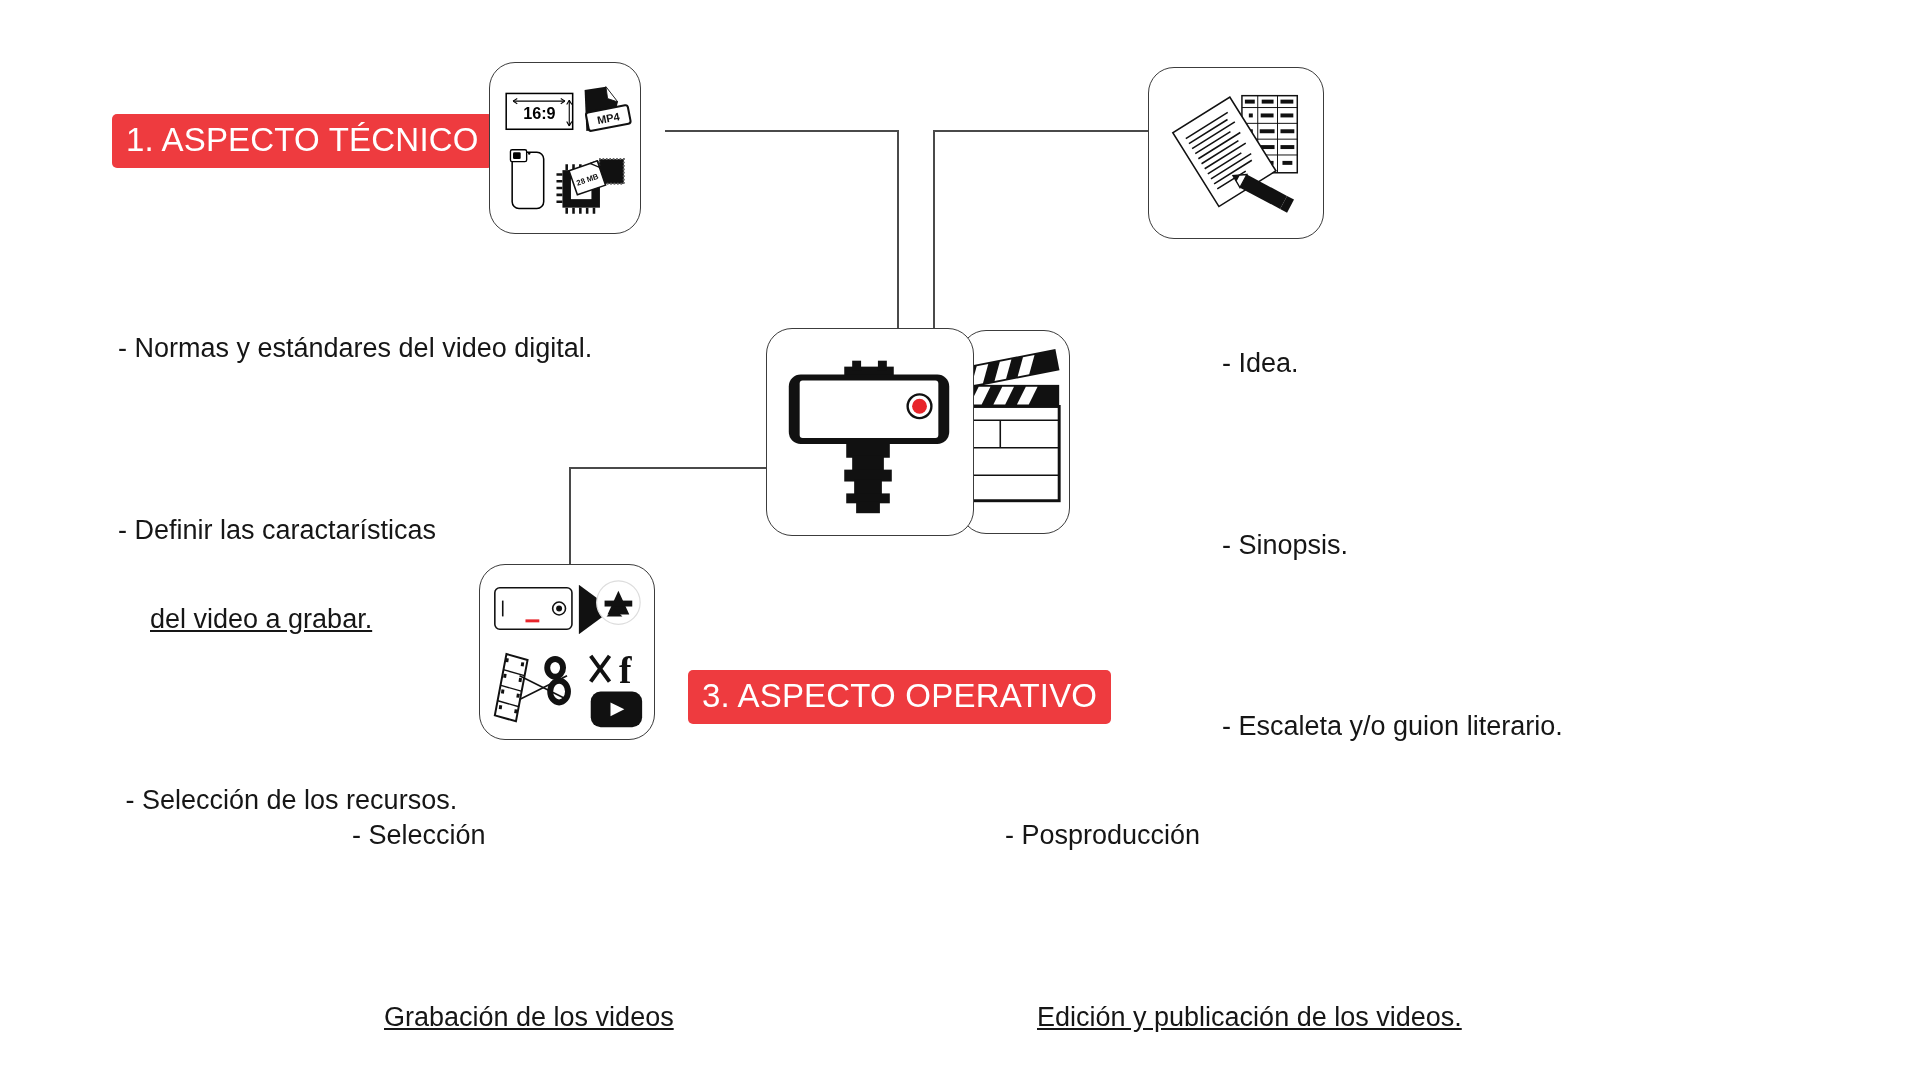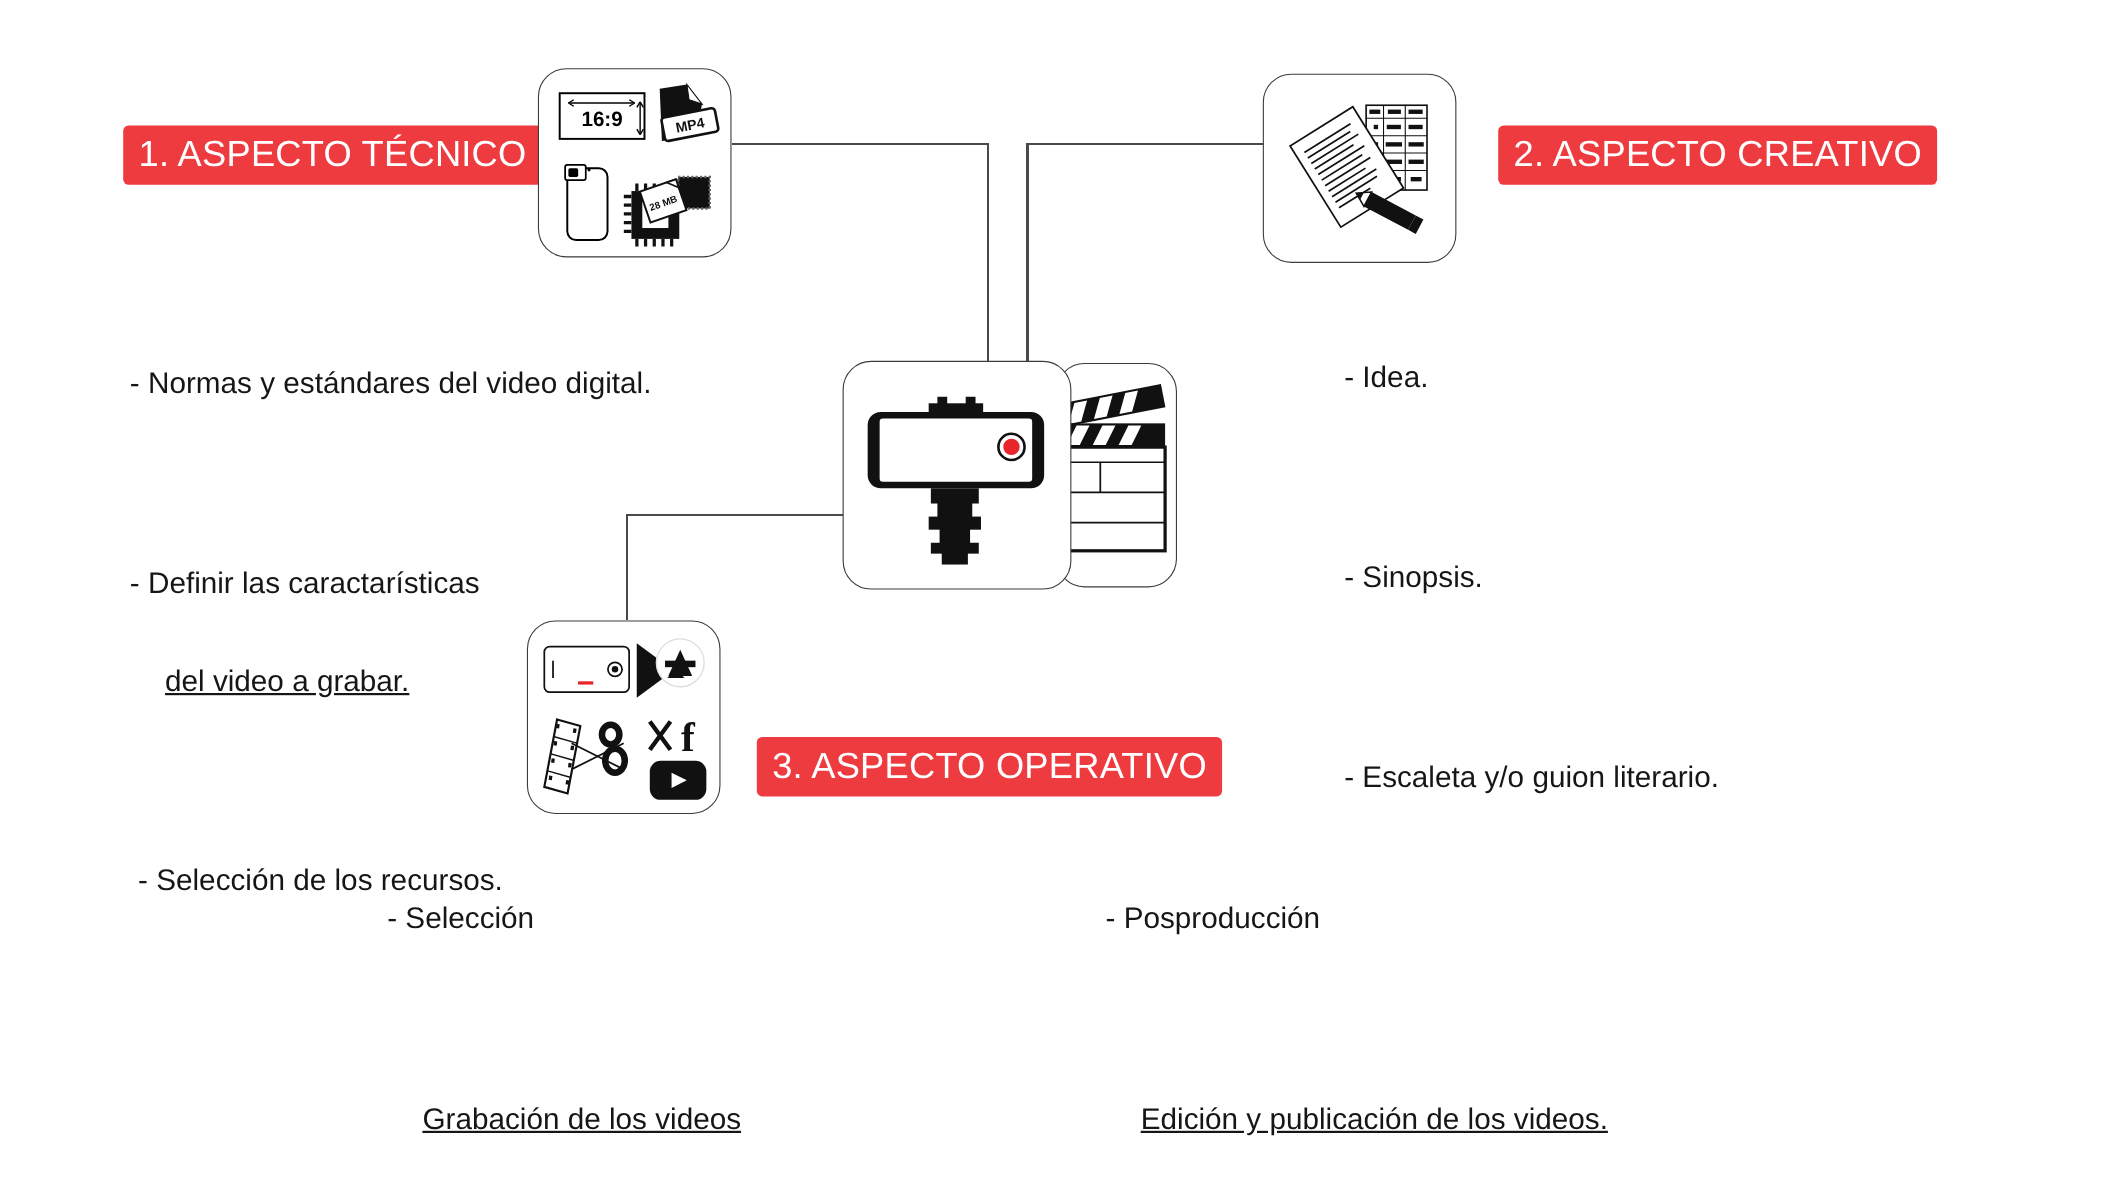--- a/index.html
+++ b/index.html
@@ -43,35 +43,35 @@
     position: absolute;
     font-size: 27px;
     line-height: 1.1;
     color: #161616;
     white-space: pre;
   }
   .text-line { display: block; }
   .gap-line { display: block; height: 33px; }
 
   #block-tecnico   { left: 118px;  top: 275px; }
-  #block-creativo  { left: 1222px; top: 270px; }
+  #block-creativo  { left: 1222px; top: 290px; }
   #block-produccion{ left: 352px;  top: 762px; }
   #block-posprod   { left: 1005px; top: 762px; }
 
   .sub-indent { display:block; padding-left: 32px; text-decoration: underline; }
 
   
   .icon-box {
     position: absolute;
     background: #ffffff;
     border: 1.6px solid #3c3c3c;
     border-radius: 26px;
     box-sizing: border-box;
   }
-  #box-tecnico   { left: 489px;  top: 62px;  width: 176px; height: 172px; }
+  #box-tecnico   { left: 489px;  top: 62px;  width: 152px; height: 172px; }
   #box-creativo  { left: 1148px; top: 67px;  width: 176px; height: 172px; }
   #box-center    { left: 766px;  top: 328px; width: 208px; height: 208px; z-index: 6; }
   #box-clapper   { left: 960px;  top: 330px; width: 110px; height: 204px; z-index: 5; }
   #box-operativo { left: 479px;  top: 564px; width: 176px; height: 176px; }
 
   .icon-svg { position: absolute; left: 0; top: 0; width: 100%; height: 100%; }
 
   
   #connectors { position: absolute; left:0; top:0; width:1921px; height:1081px; z-index: 2; }
 </style>
@@ -86,21 +86,20 @@
       <path d="M 898 330 L 898 131 L 665 131"></path>
 
       <path d="M 934 330 L 934 131 L 1148 131"></path>
 
       <path d="M 766 468 L 570 468 L 570 564"></path>
     </g>
   </svg>
 
   <div class="label-pill" id="label-tecnico">1. ASPECTO TÉCNICO</div>
 
-  <div class="label-pill" id="label-creativo">2. ASPECTO CREATIVO</div>
 
   <div class="label-pill" id="label-operativo">3. ASPECTO OPERATIVO</div>
 
   <div class="icon-box" id="box-tecnico">
     <svg class="icon-svg" viewBox="0 0 176 172">
 
       <rect x="19" y="22" width="78" height="42" fill="#ffffff" stroke="#000" stroke-width="1.8"></rect>
       <text x="58" y="52" font-family="'Liberation Sans',sans-serif" font-size="19" font-weight="bold" text-anchor="middle" fill="#000">16:9</text>
 
       <path d="M27 31 L88 31" stroke="#000" stroke-width="1.3"></path>

